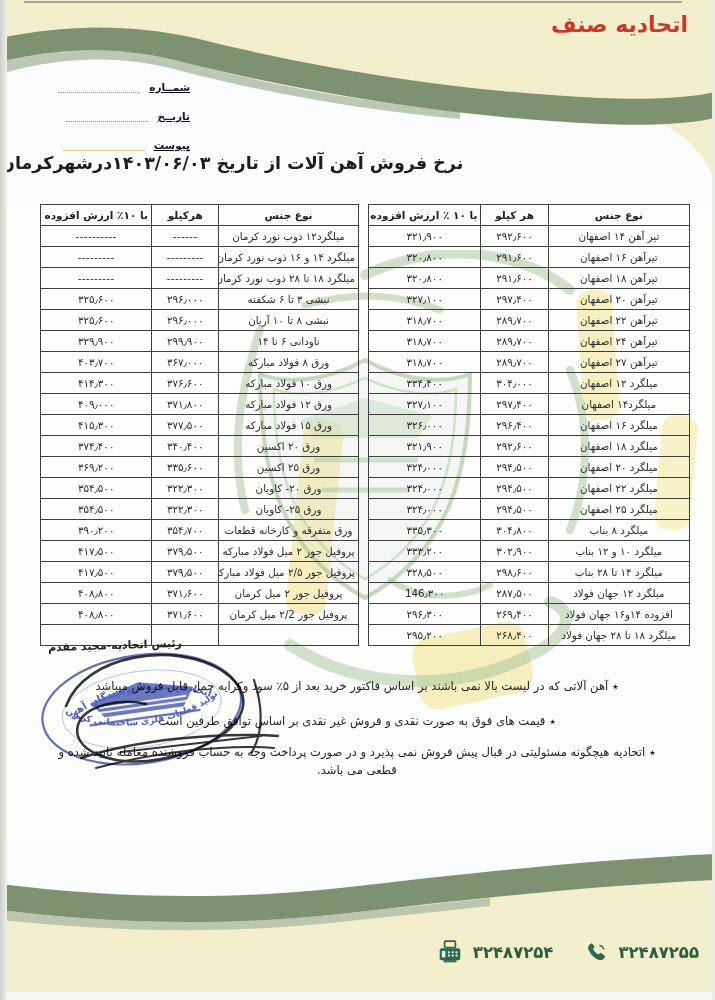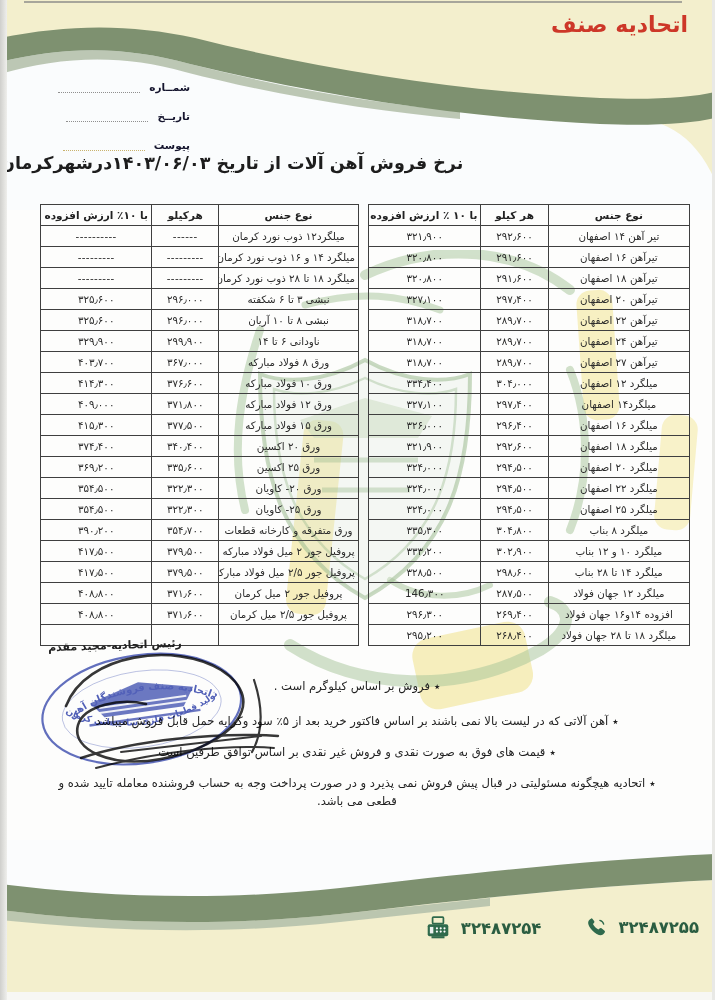--- a/index.html
+++ b/index.html
@@ -18,21 +18,21 @@
   .scan-right{position:absolute;right:0;top:0;width:3px;height:100%;background:#e9e9e6;z-index:6;}
 
   
   .top-wave{position:absolute;left:0;top:0;z-index:0;}
   .org-title{position:absolute;top:12px;right:27px;z-index:2;
     color:#cd3728;font-size:22px;font-weight:bold;direction:rtl;}
   .org-subtitle{position:absolute;top:57px;right:27px;z-index:2;
     color:#8a3a1e;font-size:14px;font-weight:bold;direction:rtl;}
 
   
-  .fields{position:absolute;top:78px;right:525px;left:40px;z-index:2;direction:rtl;}
+  .fields{position:absolute;top:78px;right:525px;left:40px;z-index:2;direction:rtl;text-decoration:underline;}
   .field-row{display:flex;align-items:flex-end;gap:9px;margin-bottom:14px;height:15px;}
   .field-label{font-size:10.5px;font-weight:bold;color:#15152e;white-space:nowrap;}
   .blank-line{flex:1;border-bottom:1.6px dotted #8f8f8f;height:12px;max-width:82px;}
   .field-row:nth-child(3) .blank-line{border-color:#c9b36e;}
 
   
   .doc-title{position:absolute;top:153px;left:0;width:100%;text-align:left;z-index:2;
     font-size:17.5px;font-weight:bold;color:#1d1d1d;direction:rtl;letter-spacing:.2px;}
 
   
@@ -64,22 +64,22 @@
   
   .notes{position:absolute;top:678px;left:42px;width:630px;z-index:2;
     direction:rtl;text-align:center;color:#1f1f1f;}
   .note{font-size:11.6px;line-height:1.55;margin-bottom:13px;}
   .note::before{content:"٭ ";font-weight:bold;}
   .note:nth-child(1){margin-bottom:17px;}
   .note:nth-child(4){padding:0 8px;}
 
   
   .bottom-wave{position:absolute;left:0;top:840px;z-index:0;}
-  .contact-row{position:absolute;top:916px;right:16px;z-index:2;
-    display:flex;direction:ltr;align-items:flex-start;gap:44px;}
+  .contact-row{position:absolute;top:940px;right:16px;z-index:2;
+    display:flex;direction:ltr;align-items:flex-end;gap:32px;}
   .contact-group{display:flex;align-items:center;gap:10px;}
   .contact-number{font-size:16.5px;font-weight:bold;color:#2a5d41;letter-spacing:1px;}
 </style>
 </head>
 <body>
 
 <div class="page">
 
   <div class="scan-left"></div>
   <div class="scan-top"></div>
@@ -233,21 +233,21 @@
           <td>پروفیل جور ۲/۵ میل فولاد مبارکه</td>
           <td class="num">۳۷۹٫۵۰۰</td>
           <td class="num">۴۱۷٫۵۰۰</td>
         </tr>
           <tr>
           <td>پروفیل جور ۲ میل کرمان</td>
           <td class="num">۳۷۱٫۶۰۰</td>
           <td class="num">۴۰۸٫۸۰۰</td>
         </tr>
           <tr>
-          <td>پروفیل جور ۲/۵ میل کرمان</td>
+          <td>پروفیل جور ۲/2 میل کرمان</td>
           <td class="num">۳۷۱٫۶۰۰</td>
           <td class="num">۴۰۸٫۸۰۰</td>
         </tr>
           <tr>
           <td></td>
           <td class="num"></td>
           <td class="num"></td>
         </tr>
         </tbody>
     </table>
@@ -395,21 +395,20 @@
     <g stroke="#1c1c1c" fill="none" stroke-linecap="round" opacity="0.88">
       <path d="M40,68 C60,15 150,4 195,32 C245,64 205,108 135,121 C85,130 45,112 52,87 C58,67 95,60 120,66" stroke-width="2.6"></path>
       <path d="M55,120 C110,102 190,94 252,98" stroke-width="2.4"></path>
       <path d="M70,130 C130,114 200,106 248,110" stroke-width="2"></path>
       <path d="M95,114 L235,98" stroke-width="2"></path>
       <path d="M228,42 C238,72 236,96 226,114" stroke-width="2.2"></path>
     </g>
   </svg>
 
   <div class="notes">
-      <div class="note">فروش بر اساس کیلوگرم است .</div>
       <div class="note">آهن آلاتی که در لیست بالا نمی باشند بر اساس فاکتور خرید بعد از ۵٪ سود وکرایه حمل قابل فروش میباشد</div>
       <div class="note">قیمت های فوق به صورت نقدی و فروش غیر نقدی بر اساس توافق طرفین است</div>
       <div class="note">اتحادیه هیچگونه مسئولیتی در قبال پیش فروش نمی پذیرد و در صورت پرداخت وجه به حساب فروشنده معامله تایید شده و قطعی می باشد.</div>
     </div>
 
   <svg class="bottom-wave" width="715" height="160" viewBox="0 0 715 160">
     <rect x="0" y="0" width="715" height="160" fill="#fbfcfd"></rect>
     <path d="M0,70 C100,82 210,88 340,74 C480,58 590,46 715,40 L715,152 L0,152 Z" fill="#f3efcd"></path>
     <path d="M0,70 C100,82 210,88 340,74 C390,69 440,63 490,58 L490,66 C440,71 390,77 340,82 C210,96 100,90 0,80 Z" fill="#b5c1ac" opacity="0.9"></path>
     <path d="M0,44 C100,56 210,62 340,48 C480,32 590,20 715,14 L715,40 C590,46 480,58 340,74 C210,88 100,82 0,70 Z" fill="#7e9170"></path>

